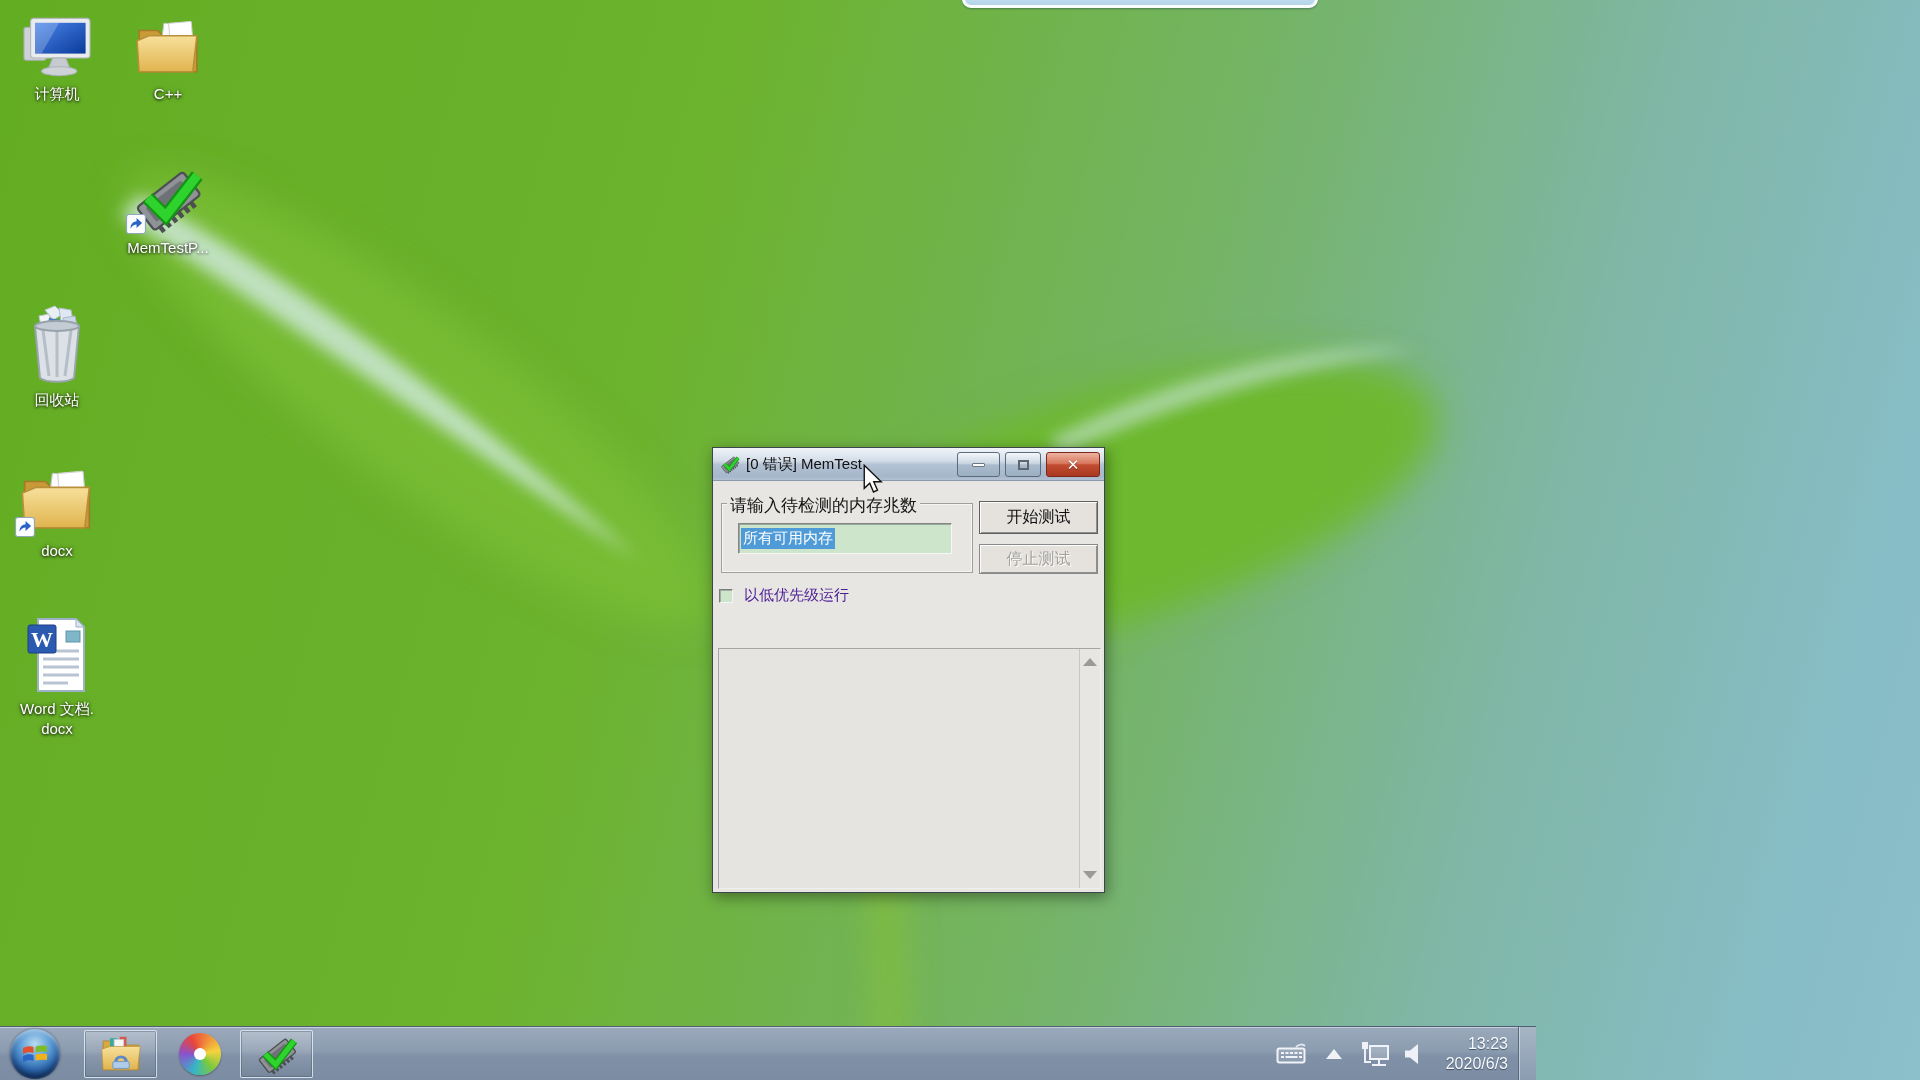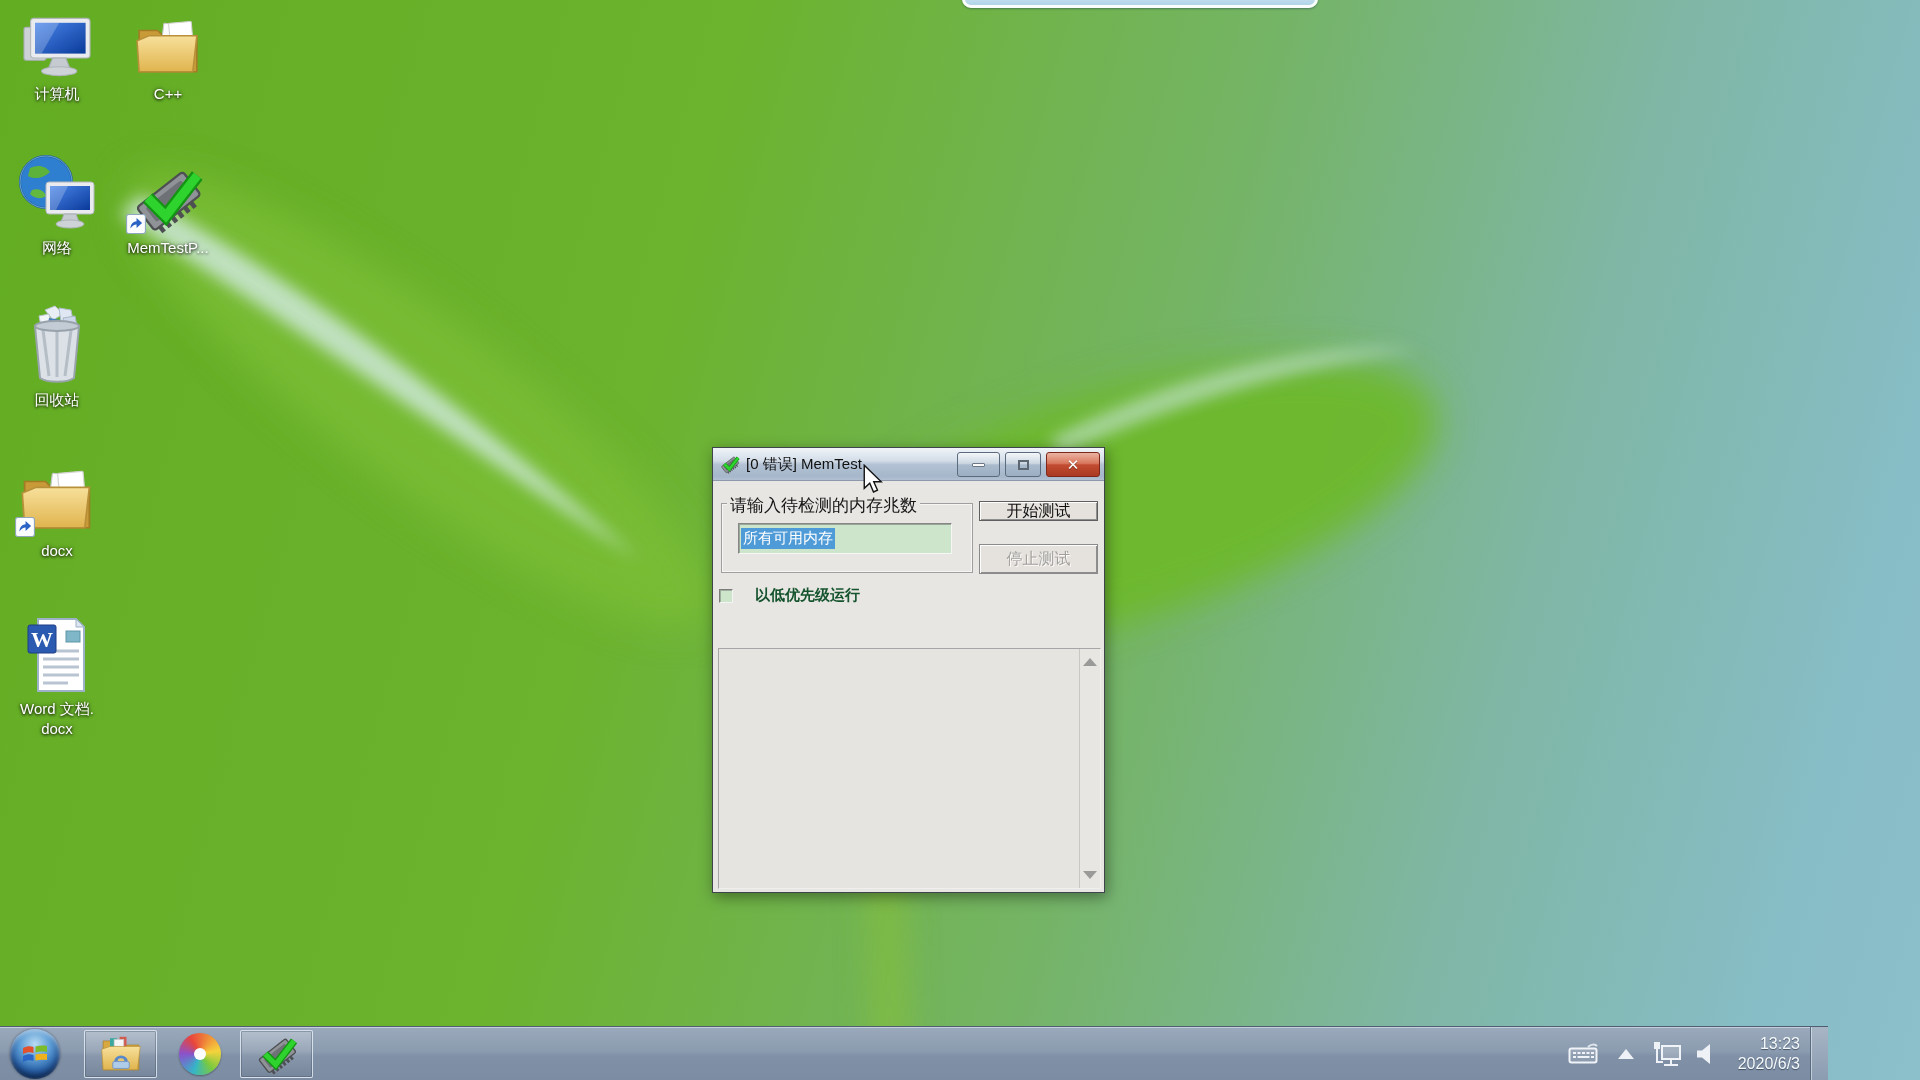--- a/index.html
+++ b/index.html
@@ -44,46 +44,46 @@
 
   .groupbox { position:absolute; left:8px; top:55px; width:252px; height:70px;
     border:1px solid #9f9f9f; box-shadow:inset 0 0 0 1px rgba(255,255,255,.6); }
   .grouplabel { position:absolute; left:14px; top:46px; background:#e8e6e3; padding:0 3px;
     font-size:17px; color:#151515; }
   .memfield { position:absolute; left:25px; top:75px; width:214px; height:31px;
     background:#cde5cb; border:1px solid #868686; border-right-color:#f6f6f6; border-bottom-color:#f6f6f6;
     box-shadow:inset 1px 1px 0 rgba(90,90,90,.45);
     font-size:15px; display:flex; align-items:center; padding-left:2px; }
   .memfield .sel { background:#4f9bd8; color:#fff; padding:1px 2px; }
-  .pushbtn { position:absolute; left:266px; width:119px; height:20px; background:#e5e2de;
+  .pushbtn { position:absolute; left:266px; width:119px; height:33px; background:#e5e2de;
     border:1px solid #5f5f5f; box-shadow:inset 1px 1px 0 #fdfdfd, inset -1px -1px 0 #8f8f8f;
     font-size:16px; color:#101010; display:flex; align-items:center; justify-content:center; }
   .pushbtn.start { top:53px; }
   .pushbtn.stop  { top:96px; height:30px; color:#a2a09d; text-shadow:1px 1px 0 #fbfbfa; border-color:#8a8a8a; }
   .checkrow { position:absolute; left:6px; top:138px; display:flex; align-items:center; }
   .checkbox { width:14px; height:14px; background:#cde5cb; border:1px solid #7c7c7c;
     border-right-color:#f4f4f4; border-bottom-color:#f4f4f4; box-shadow:inset 1px 1px 0 rgba(90,90,90,.4); }
-  .checklabel { margin-left:22px; font-size:15px; color:#14532d;font-weight:bold; }
+  .checklabel { margin-left:11px; font-size:15px; color:#4c1d95; }
   .edition { position:absolute; left:4px; top:165px; width:385px; height:30px; background:#e9e7e4;
     border:1px solid #9a9a9a; border-top-color:#7e7e7e; font-size:15px; color:#1a1a1a;
     display:flex; align-items:center; padding-left:4px; }
   .logarea { position:absolute; left:5px; top:200px; width:383px; height:241px; background:#e6e4e1;
     border:1px solid #a6a6a6; border-right-color:#efefee; border-bottom-color:#efefee; }
   .vscroll { position:absolute; right:0; top:0; width:21px; height:100%;
     border-left:1px solid #c9c7c4; background:#e8e6e3; }
   .sarrow { position:absolute; left:50%; transform:translateX(-50%); width:0; height:0;
     border-left:7px solid transparent; border-right:7px solid transparent; }
   .sarrow.up   { top:9px;  border-bottom:8px solid #9a9a98; }
   .sarrow.down { bottom:9px; border-top:8px solid #9a9a98; }
 
   
   .cursor { position:absolute; left:860px; top:464px; pointer-events:none; }
 
   
-  .taskbar { position:absolute; left:0; bottom:0; width:1828px; height:54px;
+  .taskbar { position:absolute; left:0; bottom:0; width:1536px; height:54px;
     background:linear-gradient(#9aa9bb 0%,#8c9cb0 45%,#8090a6 55%,#7c8da3 100%);
     border-top:1px solid #4f5e72; box-shadow:inset 0 1px 0 rgba(240,246,252,.5); }
   .tbtn { position:absolute; top:3px; height:48px; display:flex; align-items:center; justify-content:center; }
   .tbtn.framed { border:1px solid rgba(225,234,243,.85); border-radius:2px;
     background:linear-gradient(rgba(255,255,255,.28),rgba(255,255,255,.07) 55%,rgba(0,0,0,.05));
     box-shadow:inset 0 0 0 1px rgba(60,75,95,.35); }
   .orb { position:absolute; left:10px; top:2px; width:50px; height:50px; border-radius:50%;
     background:radial-gradient(circle at 50% 30%, #b9dcf2 0%, #5e9ed6 35%, #2a62a8 62%, #123c76 85%, #0b2b58 100%);
     box-shadow:inset 0 2px 4px rgba(255,255,255,.55), inset 0 -4px 6px rgba(0,10,30,.55), 0 0 3px rgba(0,0,0,.4);
     display:flex; align-items:center; justify-content:center; }
@@ -185,37 +185,20 @@
 
   <div class="dicon" style="left:116px; top:12px;">
     <div class="art" style="height:68px;">
       <svg width="68" height="66">
           <use href="#sym-folder"></use>
         </svg>
     </div>
     <div class="lbl">C++</div>
   </div>
 
-  <div class="dicon" style="left:5px; top:152px;">
-    <div class="art" style="height:82px;">
-      <svg width="82" height="80" viewBox="0 0 82 80">
-        <circle cx="30" cy="28" r="26" fill="#2f7fd0" stroke="#1d5da0" stroke-width="2"></circle>
-        <path d="M14 14 C22 10 30 12 34 18 C28 24 18 26 12 22 Z" fill="#5cb23a"></path>
-        <path d="M38 30 C46 28 52 32 52 38 C46 44 38 42 34 38 Z" fill="#55a836"></path>
-        <path d="M16 36 C22 34 28 36 30 42 C24 46 18 44 14 40 Z" fill="#63b840"></path>
-        <ellipse cx="30" cy="28" rx="26" ry="26" fill="none" stroke="#9fd0f0" stroke-width="1" opacity="0.6"></ellipse>
-        <rect x="30" y="28" width="48" height="32" rx="3" fill="#e9ebee" stroke="#b2b7bc"></rect>
-        <rect x="34" y="32" width="40" height="24" fill="url(#g-screen)"></rect>
-        <polygon points="34,32 52,32 40,56 34,56" fill="#ffffff" opacity="0.22"></polygon>
-        <polygon points="48,60 60,60 63,68 45,68" fill="#c6cbd1" stroke="#a9afb6"></polygon>
-        <ellipse cx="54" cy="70" rx="14" ry="4" fill="#ced3d8" stroke="#aeb4ba"></ellipse>
-      </svg>
-    </div>
-    <div class="lbl">网络</div>
-  </div>
 
   <div class="dicon" style="left:116px; top:162px;">
     <div class="art" style="height:72px;">
       <svg width="74" height="72">
           <use href="#sym-memtest"></use>
         </svg>
       <svg class="badge" viewBox="0 0 18 18">
           <use href="#sym-shortcut"></use>
         </svg>
     </div>

